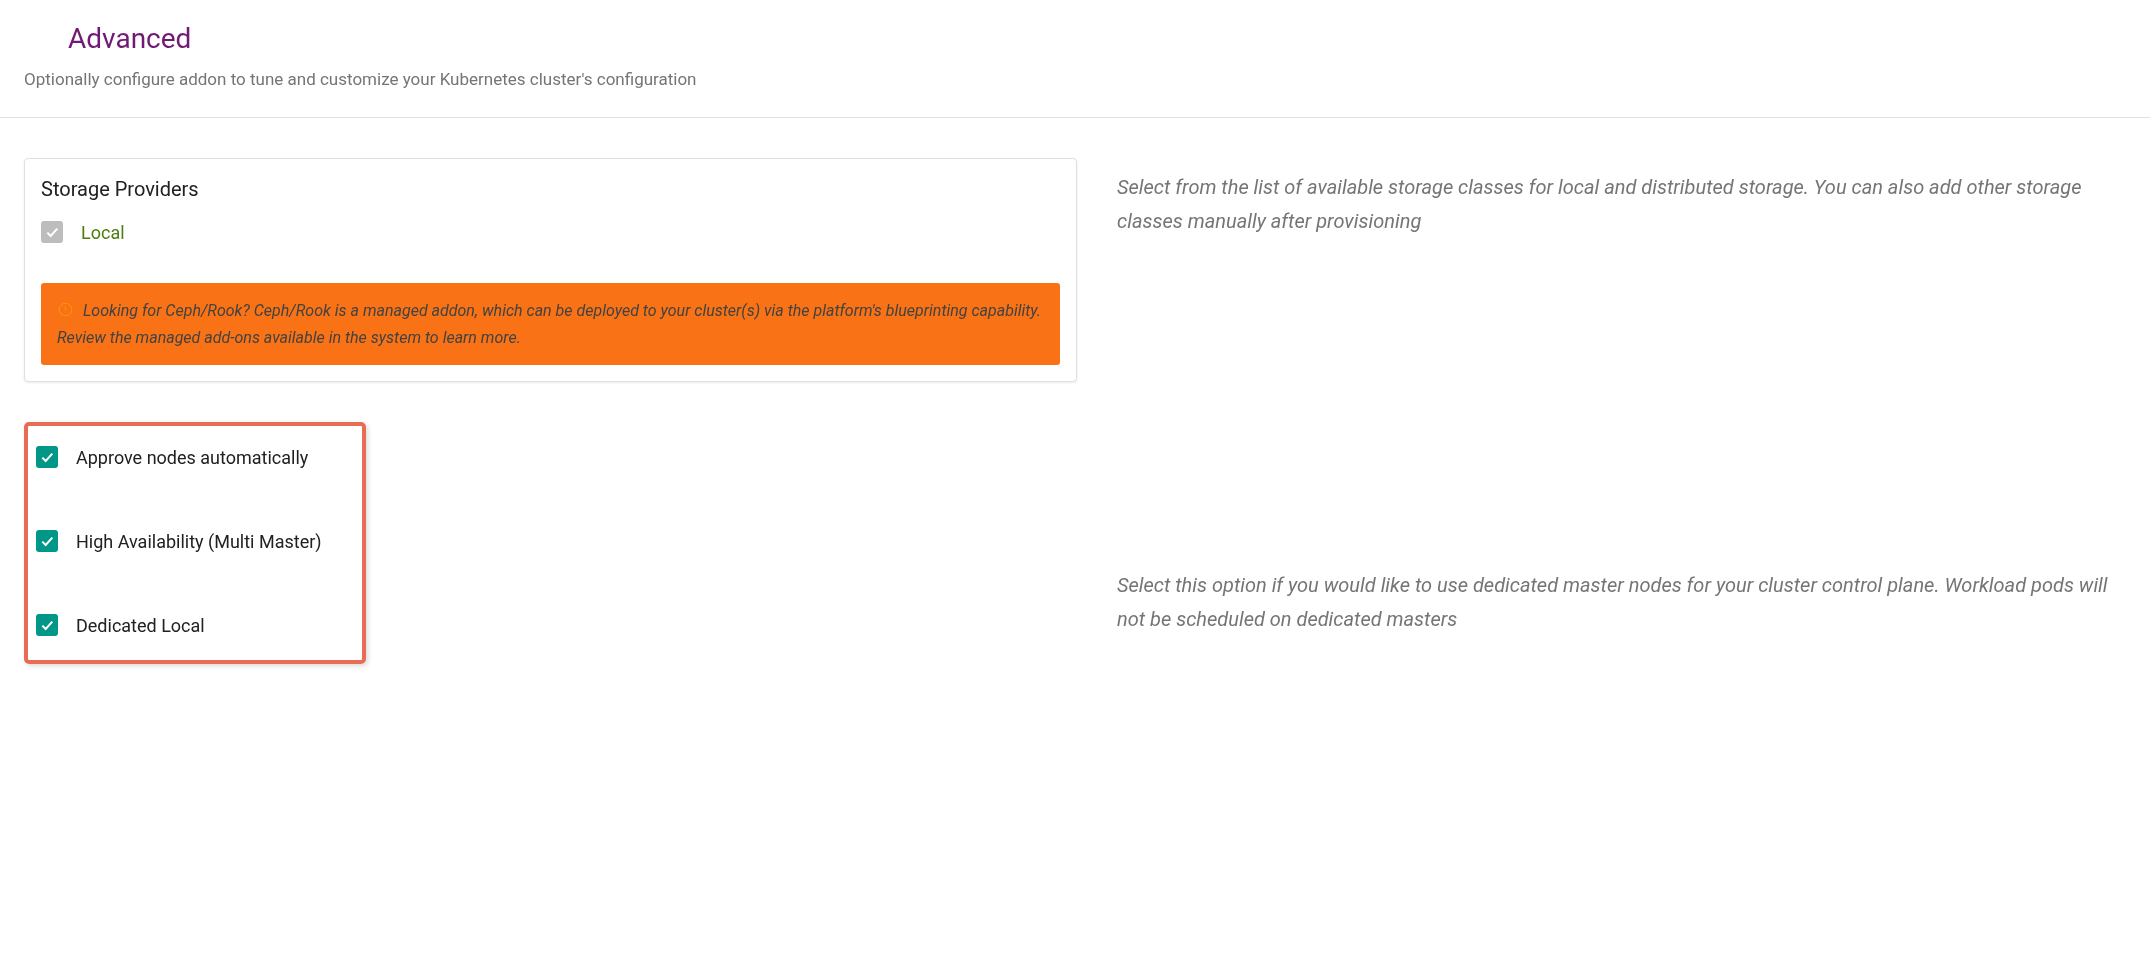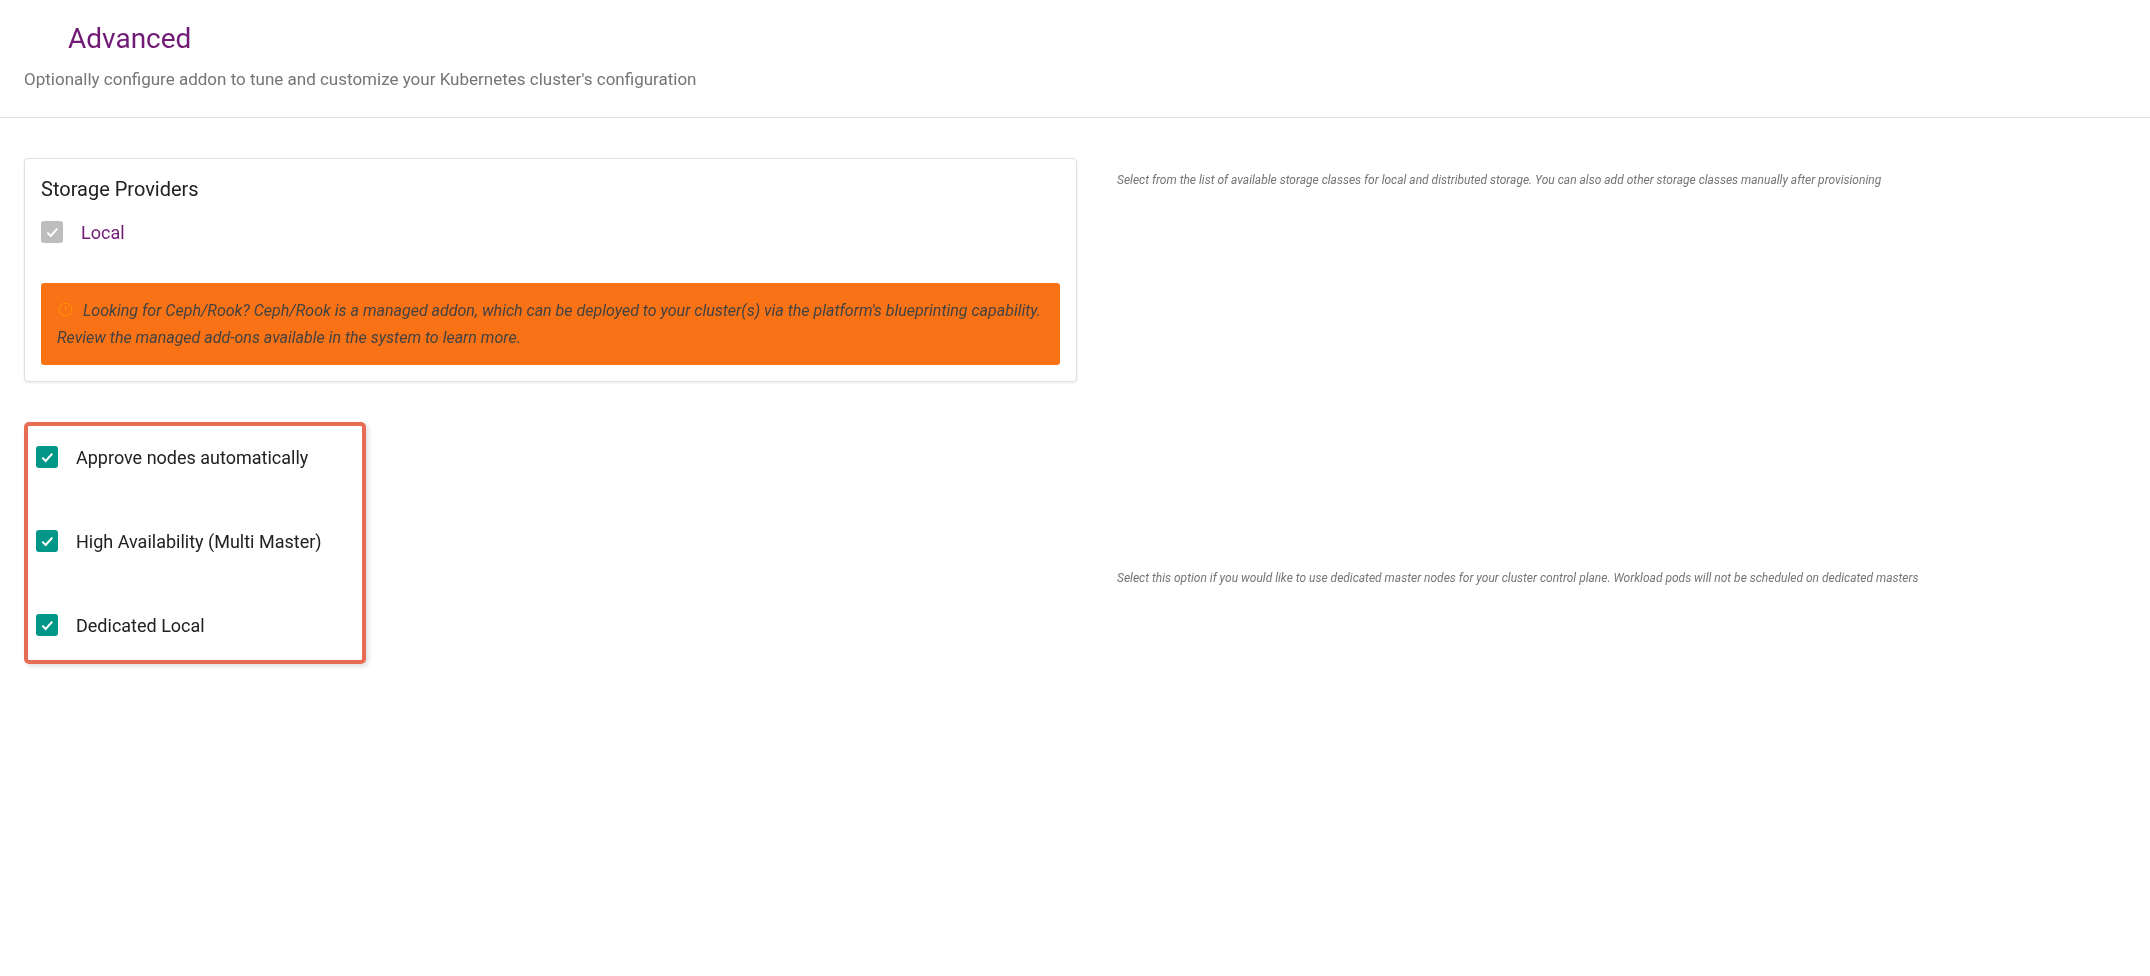--- a/index.html
+++ b/index.html
@@ -40,21 +40,21 @@
       width: 52%;
       padding-right: 40px;
     }
     .right-col {
       width: 48%;
       padding-top: 12px;
     }
     .help-text {
       font-style: italic;
       color: #757575;
-      font-size: 12px;
+      font-size: 20px;
       line-height: 1.7;
     }
     .card {
       border: 1px solid #e0e0e0;
       border-radius: 4px;
       padding: 18px 16px 16px 16px;
       box-shadow: 0 1px 3px rgba(0,0,0,0.08);
       background: #ffffff;
     }
     .card-title {
@@ -89,21 +89,21 @@
       height: 16px;
       stroke: #ffffff;
       stroke-width: 3;
       fill: none;
     }
     .checkbox-label {
       font-size: 18px;
       color: #212121;
     }
     .checkbox-label.disabled {
-      color: #701a75;
+      color: #4d7c0f;
     }
     .info-box {
       background: #f97316;
       border-radius: 3px;
       padding: 14px 16px;
       margin-top: 40px;
     }
     .info-icon {
       display: inline-flex;
       align-items: center;

